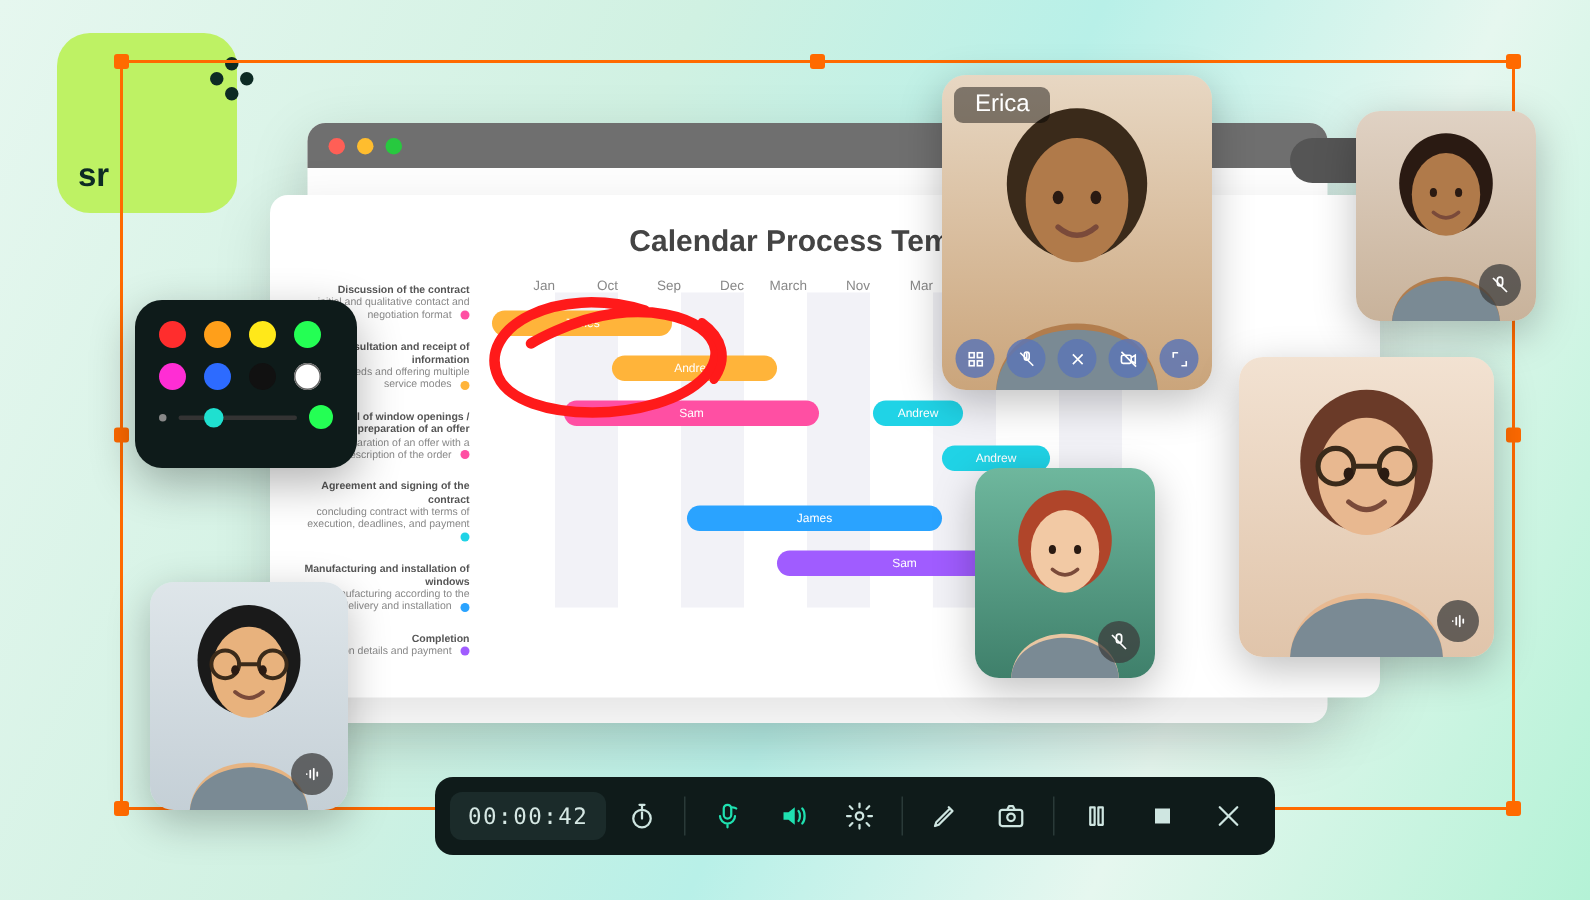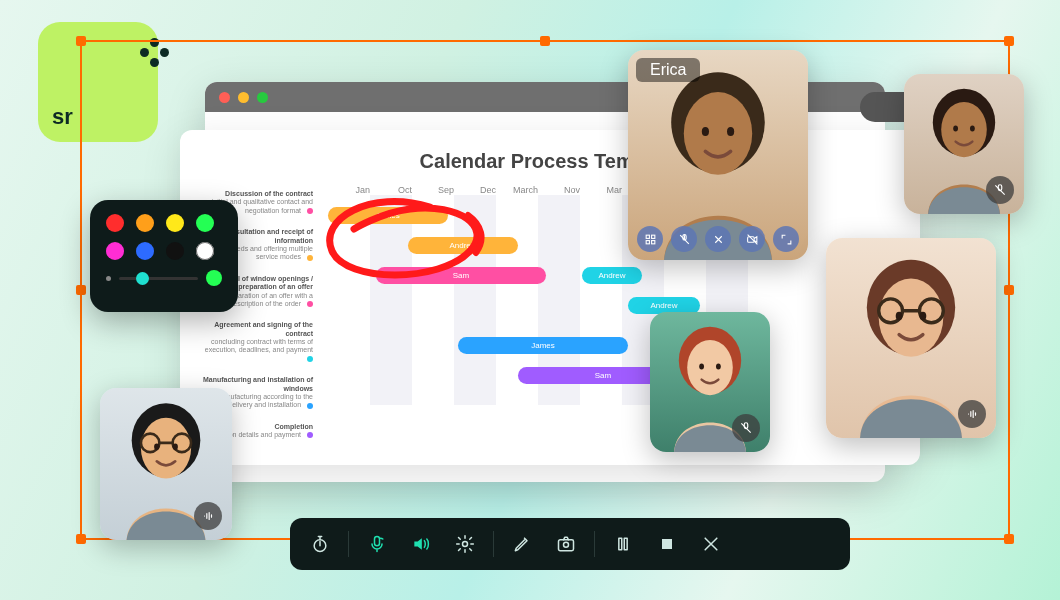--- a/index.html
+++ b/index.html
@@ -373,20 +373,21 @@
       </svg>
     </div>
   <div class="mic-badge">
       <svg viewBox="0 0 24 24">
         <path d="M6 12v0M10 8v8M14 6v12M18 10v4" stroke="#fff" stroke-width="2" stroke-linecap="round"></path>
       </svg>
     </div>
 </div>
 
 <div class="toolbar">
+  <div class="timer-box">00:00:42</div>
   <div class="tbtn">
       <svg viewBox="0 0 24 24" class="ico-st">
         <circle cx="12" cy="14" r="7"></circle>
         <path d="M12 14V9M10 3h4M12 3v3"></path>
       </svg>
     </div>
   <div class="divider"></div>
   <div class="tbtn">
       <svg viewBox="0 0 24 24" class="ico-st ico-accent">
         <rect x="9" y="3" width="6" height="11" rx="3"></rect>

